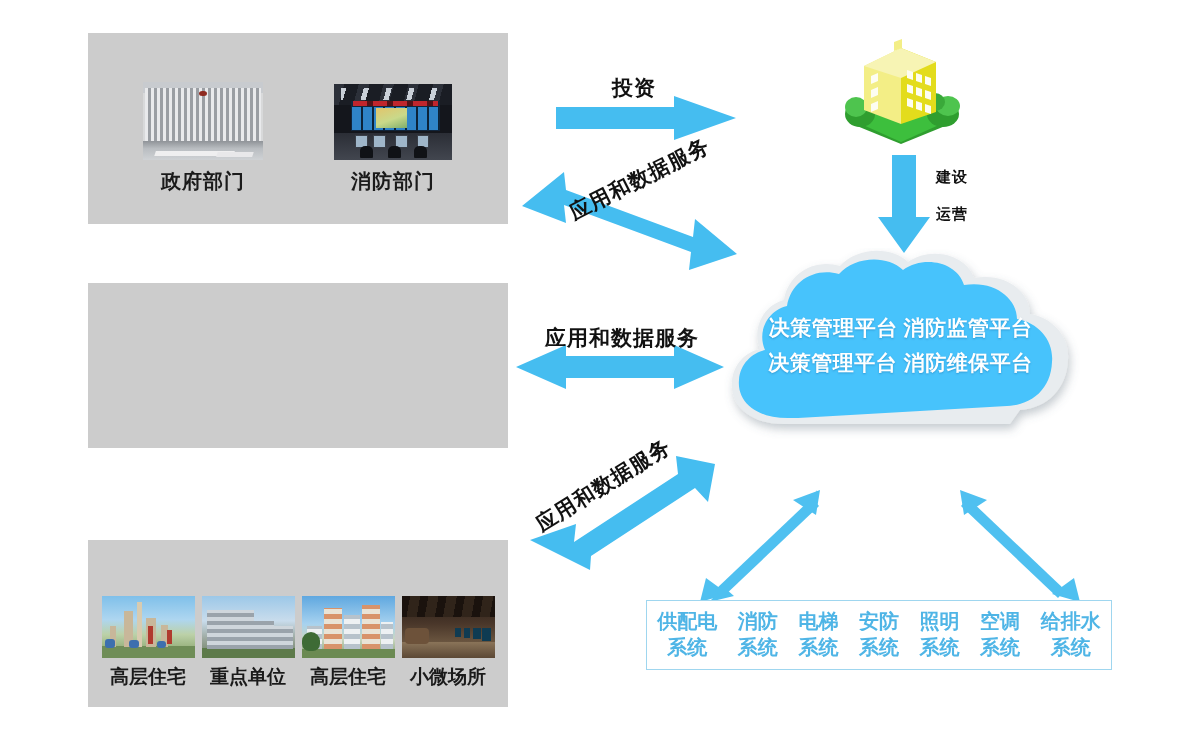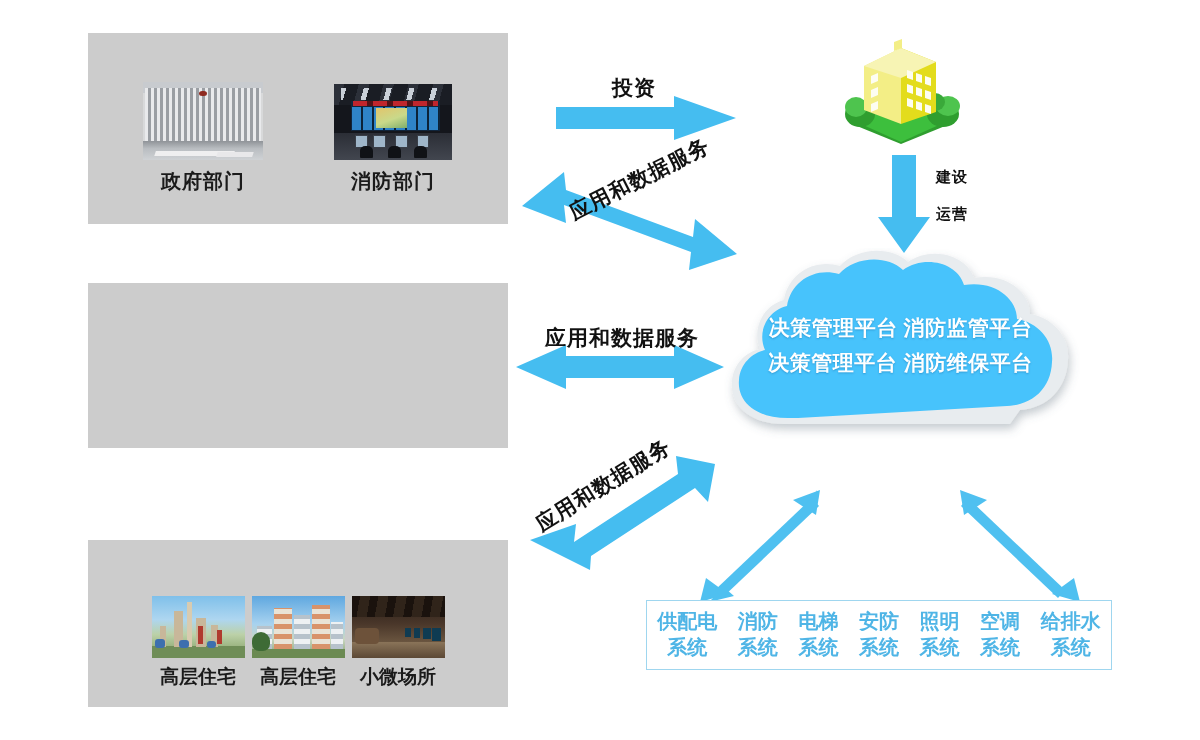--- a/index.html
+++ b/index.html
@@ -243,20 +243,29 @@
           <div class="stack" style="left:38%;width:6%;height:72%;background:#d8cbb0;"></div>
           <div class="stack" style="left:48%;width:11%;height:46%;"></div>
           <div class="stack" style="left:64%;width:8%;height:36%;"></div>
           <div class="red" style="left:50%;width:5%;height:30%;"></div>
           <div class="red" style="left:70%;width:6%;height:24%;"></div>
           <div class="tank" style="left:4%;width:11%;height:15%;"></div>
           <div class="tank" style="left:30%;width:10%;height:13%;"></div>
           <div class="tank" style="left:60%;width:9%;height:12%;"></div>
         </div>
         <div class="cap small">高层住宅</div>
+      </div>
+      <div class="cell" style="width:100px;">
+        <div class="thumb ph-office" style="width:93px;height:62px;">
+          <div class="grass"></div>
+          <div class="tower" style="left:6%;width:50%;height:64%;"></div>
+          <div class="tower" style="left:52%;width:26%;height:46%;"></div>
+          <div class="tower" style="left:76%;width:22%;height:38%;"></div>
+        </div>
+        <div class="cap small">重点单位</div>
       </div>
       <div class="cell" style="width:100px;">
         <div class="thumb ph-resi" style="width:93px;height:62px;">
           <div class="grass"></div>
           <div class="blk b" style="left:6%;width:16%;height:38%;"></div>
           <div class="blk" style="left:24%;width:20%;height:66%;"></div>
           <div class="blk b" style="left:46%;width:17%;height:56%;"></div>
           <div class="blk" style="left:65%;width:19%;height:72%;"></div>
           <div class="blk b" style="left:85%;width:13%;height:44%;"></div>
           <div class="tree" style="left:0%;bottom:12%;width:20%;height:30%;"></div>

